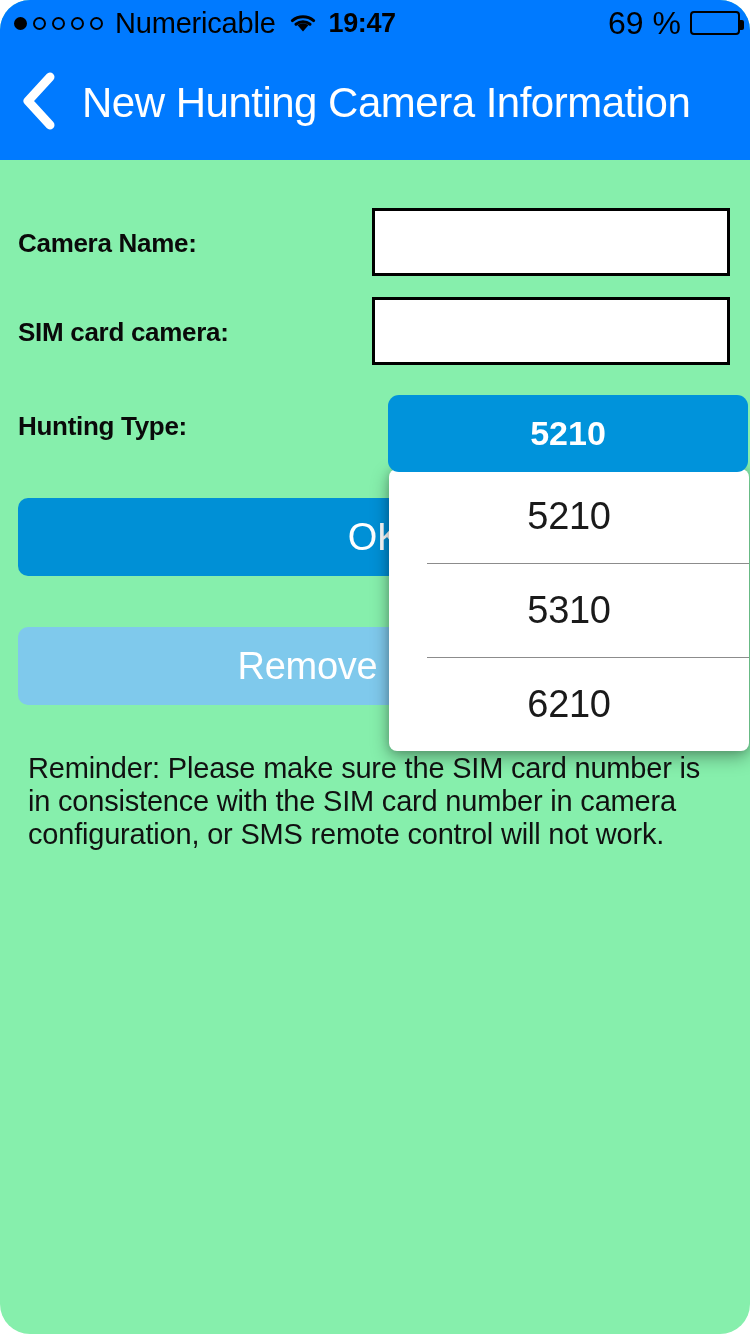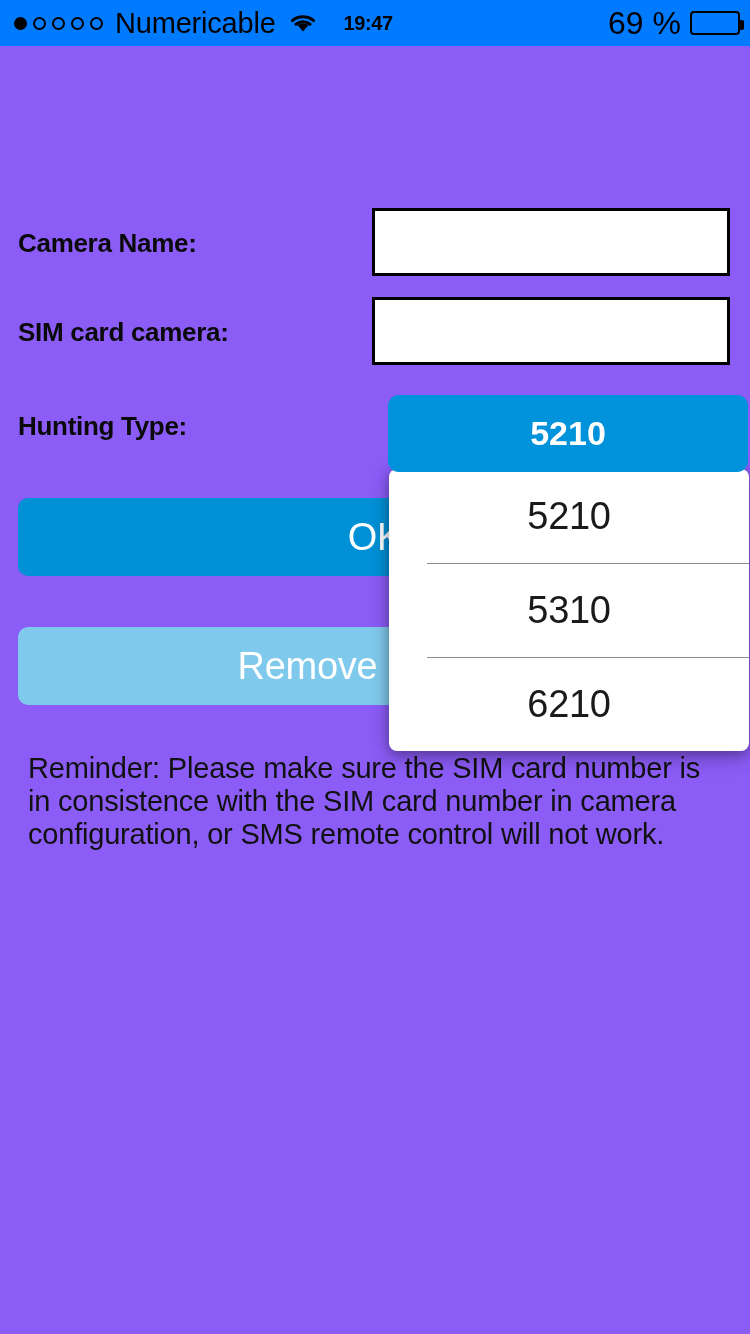--- a/index.html
+++ b/index.html
@@ -9,22 +9,23 @@
     height: 1334px;
     background: #ffffff;
     font-family: "Liberation Sans", sans-serif;
     overflow: hidden;
   }
 
   #screen {
     position: relative;
     width: 750px;
     height: 1334px;
-    background: #8b5cf6;
+    background: #86efac;
     overflow: hidden;
+    border-radius: 30px;
   }
 
   
   #status-bar {
     position: absolute;
     left: 0; top: 0;
     width: 750px; height: 46px;
     background: #007AFF;
     display: flex;
     align-items: center;
@@ -49,22 +50,22 @@
     color: #000;
     letter-spacing: -0.2px;
     white-space: nowrap;
   }
   #wifi-icon {
     margin-left: 12px;
     width: 30px; height: 22px;
     position: relative;
   }
   #status-time {
-    margin-left: 26px;
-    font-size: 20px;
+    margin-left: 11px;
+    font-size: 27px;
     font-weight: bold;
     color: #000;
     letter-spacing: -0.4px;
     text-align: center;
   }
   #battery-area {
     position: absolute;
     right: 10px;
     display: flex;
     align-items: center;
@@ -254,20 +255,30 @@
 
     <div id="battery-area">
       <span id="battery-percent">69 %</span>
       <span id="battery-icon">
         <span id="battery-fill" style="width:69%"></span>
         <span id="battery-cap"></span>
       </span>
     </div>
   </div>
 
+  <div id="nav-bar">
+    <div id="back-button">
+      <span>
+        <svg width="46" height="64" viewBox="0 0 46 64">
+          <path d="M34 8 L12 32 L34 56" stroke="#ffffff" stroke-width="9" fill="none" stroke-linecap="round" stroke-linejoin="round"></path>
+        </svg>
+      </span>
+    </div>
+    <div id="nav-title">New Hunting Camera Information</div>
+  </div>
 
   <div class="form-row" style="top:217px;height:52px;">
     <span class="field-label">Camera Name:</span>
   </div>
   <input class="text-input" id="camera-name-input" type="text" placeholder="" style="">
 
   <div class="form-row" style="top:306px;height:52px;">
     <span class="field-label">SIM card camera:</span>
   </div>
   <input class="text-input" id="sim-number-input" type="text" placeholder="" style="">

